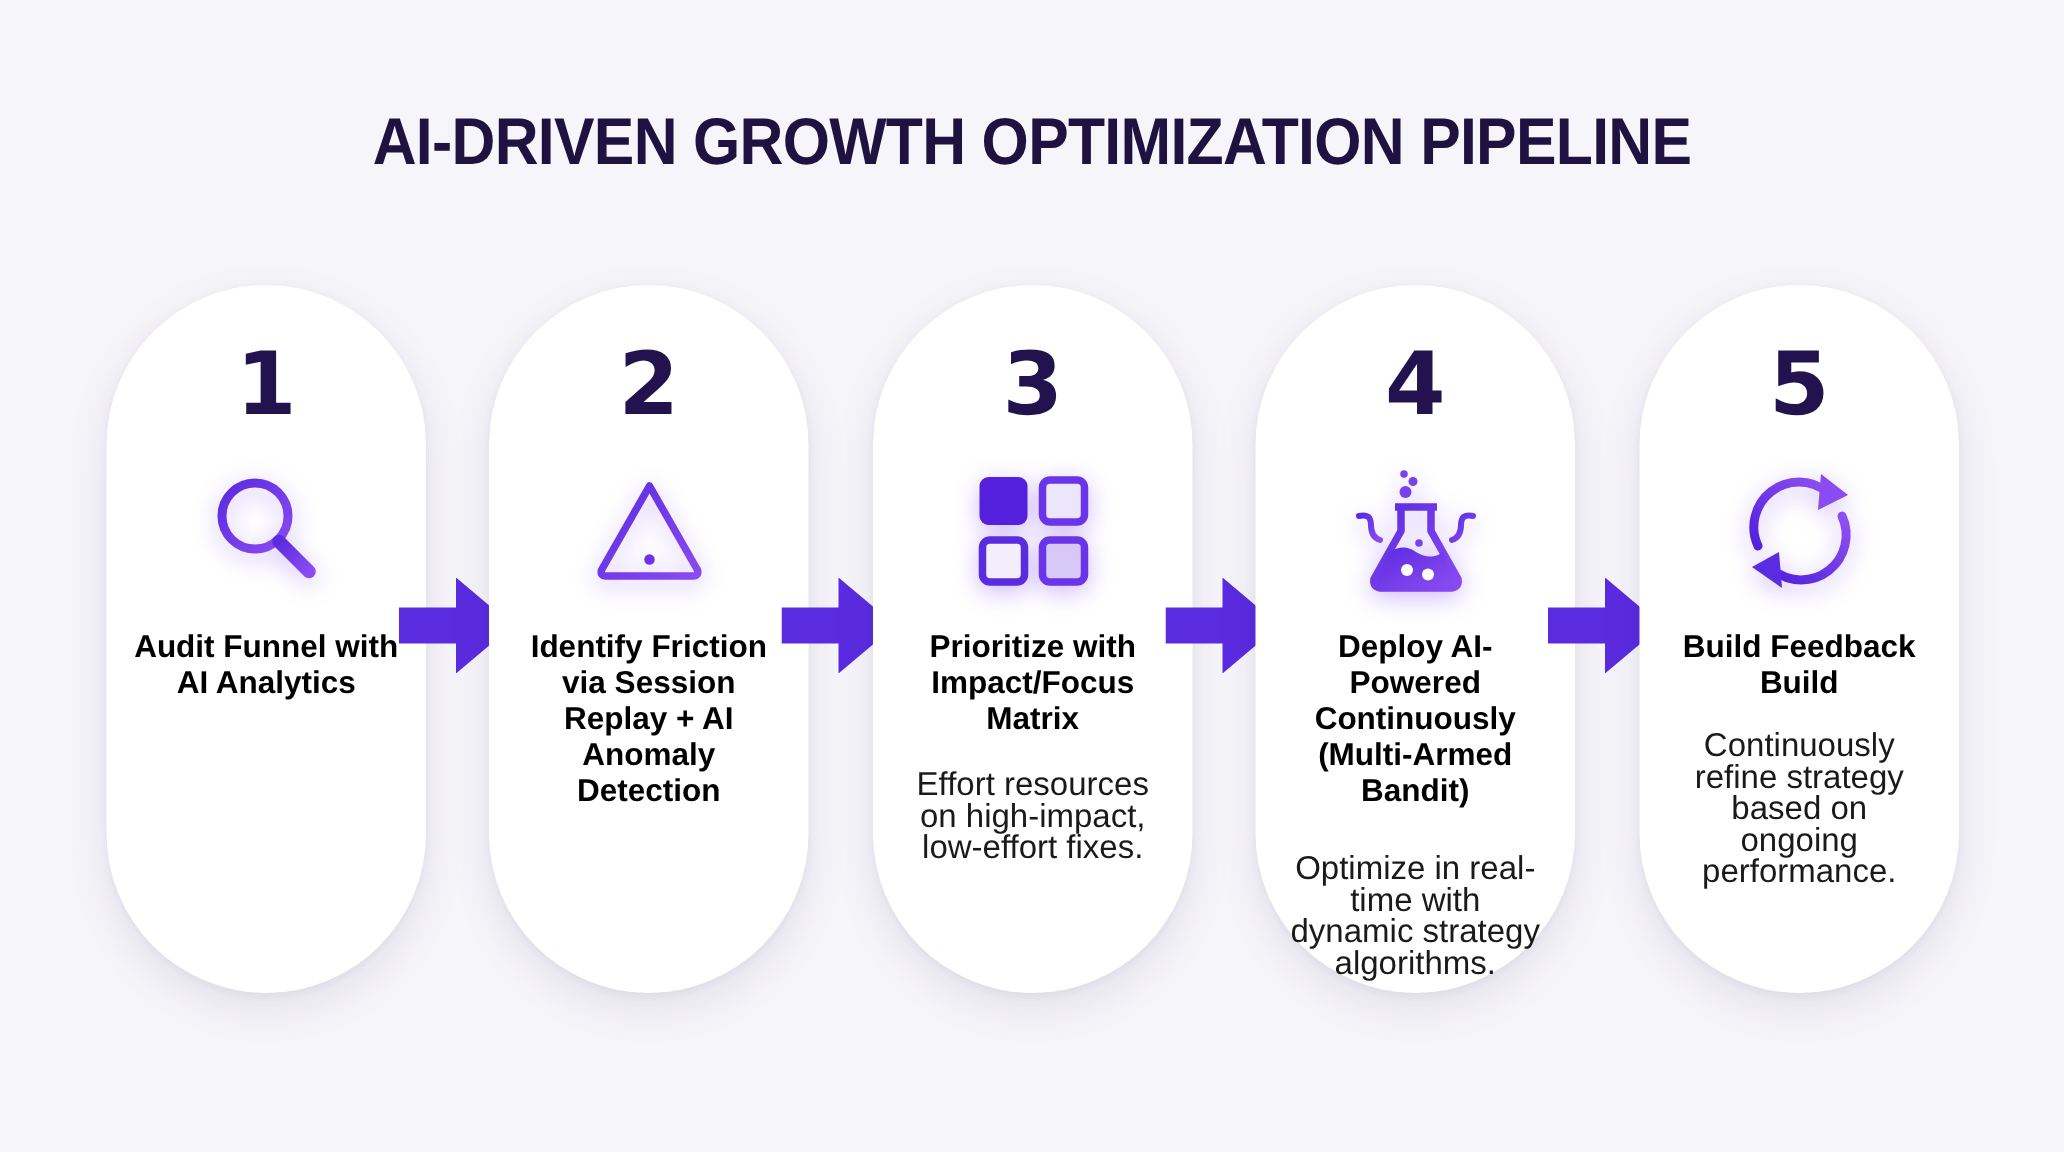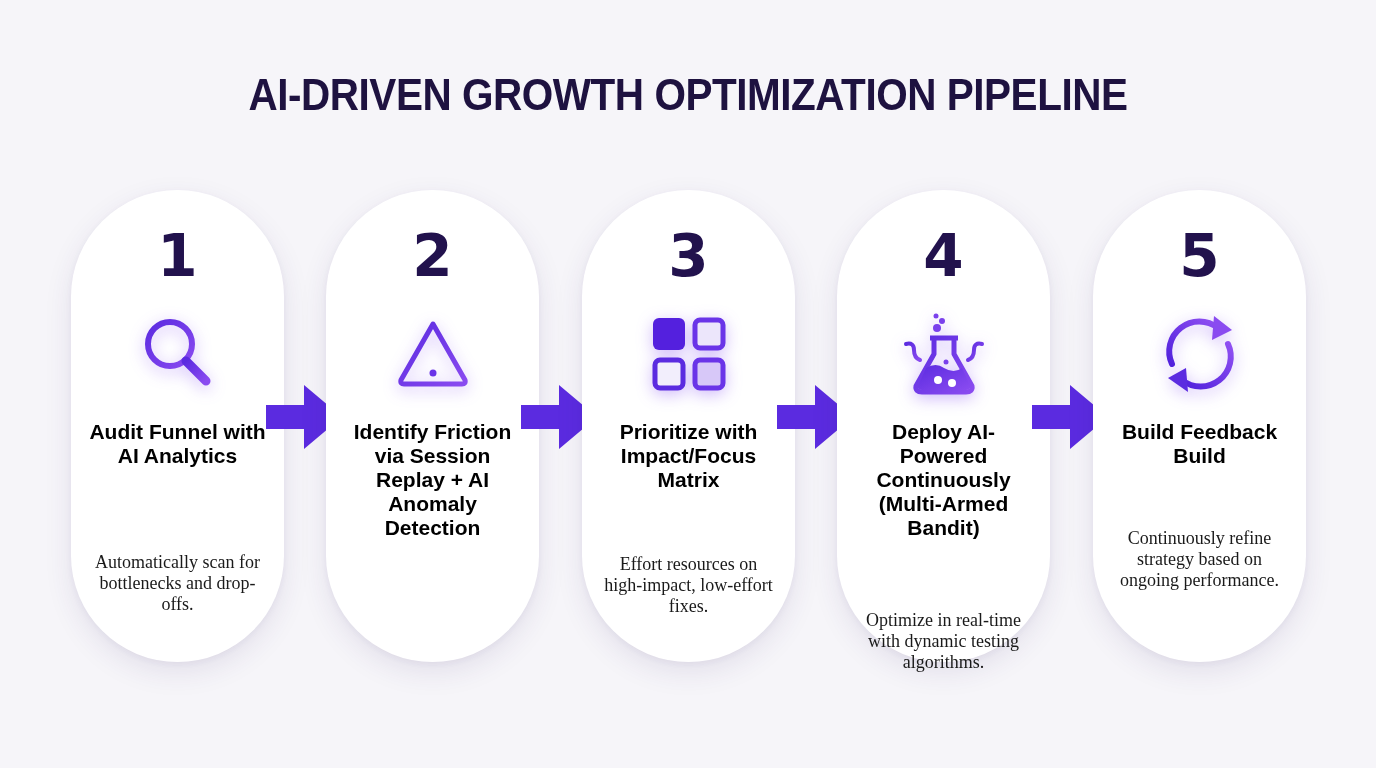--- a/index.html
+++ b/index.html
@@ -52,25 +52,24 @@
       top: 230px; left: 14px; right: 14px;
       font-family: "Liberation Sans", sans-serif;
       font-weight: 700;
       font-size: 21px;
       line-height: 24px;
       color: #000000;
     }
     .desc {
       position: absolute;
       left: 22px; right: 22px;
-      font-family: Liberation Serif, serif;
-      font-size: 18px;
+      font-family: Liberation Sans, sans-serif;
+      font-size: 22px;
       line-height: 21px;
       color: #1a1a1a;
-      margin-top: 42px;
     }
     .arrow {
       position: absolute;
       top: 385px;
       width: 76px; height: 64px;
     }
   </style>
 </head>
 <body>
 
@@ -84,21 +83,20 @@
         <linearGradient id="g1" x1="0" y1="0" x2="1" y2="1">
           <stop offset="0" stop-color="#5b2be0"></stop>
             <stop offset="1" stop-color="#8a4bf0"></stop>
         </linearGradient>
       </defs>
       <circle cx="32" cy="30" r="22" fill="none" stroke="url(#g1)" stroke-width="6"></circle>
       <line x1="48" y1="47" x2="68" y2="67" stroke="url(#g1)" stroke-width="9" stroke-linecap="round"></line>
     </svg>
   </div>
   <div class="heading" style="top:230px;">Audit Funnel with AI Analytics</div>
-  <div class="desc" style="top:320px;">Automatically scan for bottlenecks and drop-offs.</div>
 </div>
 
 <svg class="arrow" style="left:266px;" viewBox="0 0 76 64">
   <polygon points="0,20 38,20 38,0 76,32 38,64 38,44 0,44" fill="#5b2be0"></polygon>
 </svg>
 
 <div class="pill" style="left:326px;">
   <div class="num">2</div>
   <div class="icon">
     <svg width="80" height="80" viewBox="0 0 80 80">
@@ -154,21 +152,21 @@
       <path d="M4 32 Q12 30 12 38 Q12 46 18 48" fill="none" stroke="url(#g4)" stroke-width="4" stroke-linecap="round"></path>
       <path d="M80 32 Q72 30 72 38 Q72 46 66 48" fill="none" stroke="url(#g4)" stroke-width="4" stroke-linecap="round"></path>
       <path d="M28 26 L56 26 M32 26 L32 42 L14 74 Q13 80 20 80 L64 80 Q71 80 70 74 L52 42 L52 26" fill="none" stroke="url(#g4)" stroke-width="5" stroke-linejoin="round"></path>
       <path d="M24 56 Q34 50 42 56 Q52 62 60 56 L68 74 Q69 78 64 78 L20 78 Q15 78 16 74 Z" fill="url(#g4)"></path>
       <circle cx="36" cy="68" r="4" fill="#ffffff"></circle>
       <circle cx="50" cy="71" r="4" fill="#ffffff"></circle>
       <circle cx="44" cy="50" r="2.5" fill="#7a40ec"></circle>
     </svg>
   </div>
   <div class="heading" style="top:230px;">Deploy AI-Powered Continuously (Multi-Armed Bandit)</div>
-  <div class="desc" style="top:378px;">Optimize in real-time with dynamic testing algorithms.</div>
+  <div class="desc" style="top:378px;">Optimize in real-time with dynamic strategy algorithms.</div>
 </div>
 
 <svg class="arrow" style="left:1032px;" viewBox="0 0 76 64">
   <polygon points="0,20 38,20 38,0 76,32 38,64 38,44 0,44" fill="#5b2be0"></polygon>
 </svg>
 
 <div class="pill" style="left:1093px;">
   <div class="num">5</div>
   <div class="icon">
     <svg width="80" height="80" viewBox="0 0 80 80">

